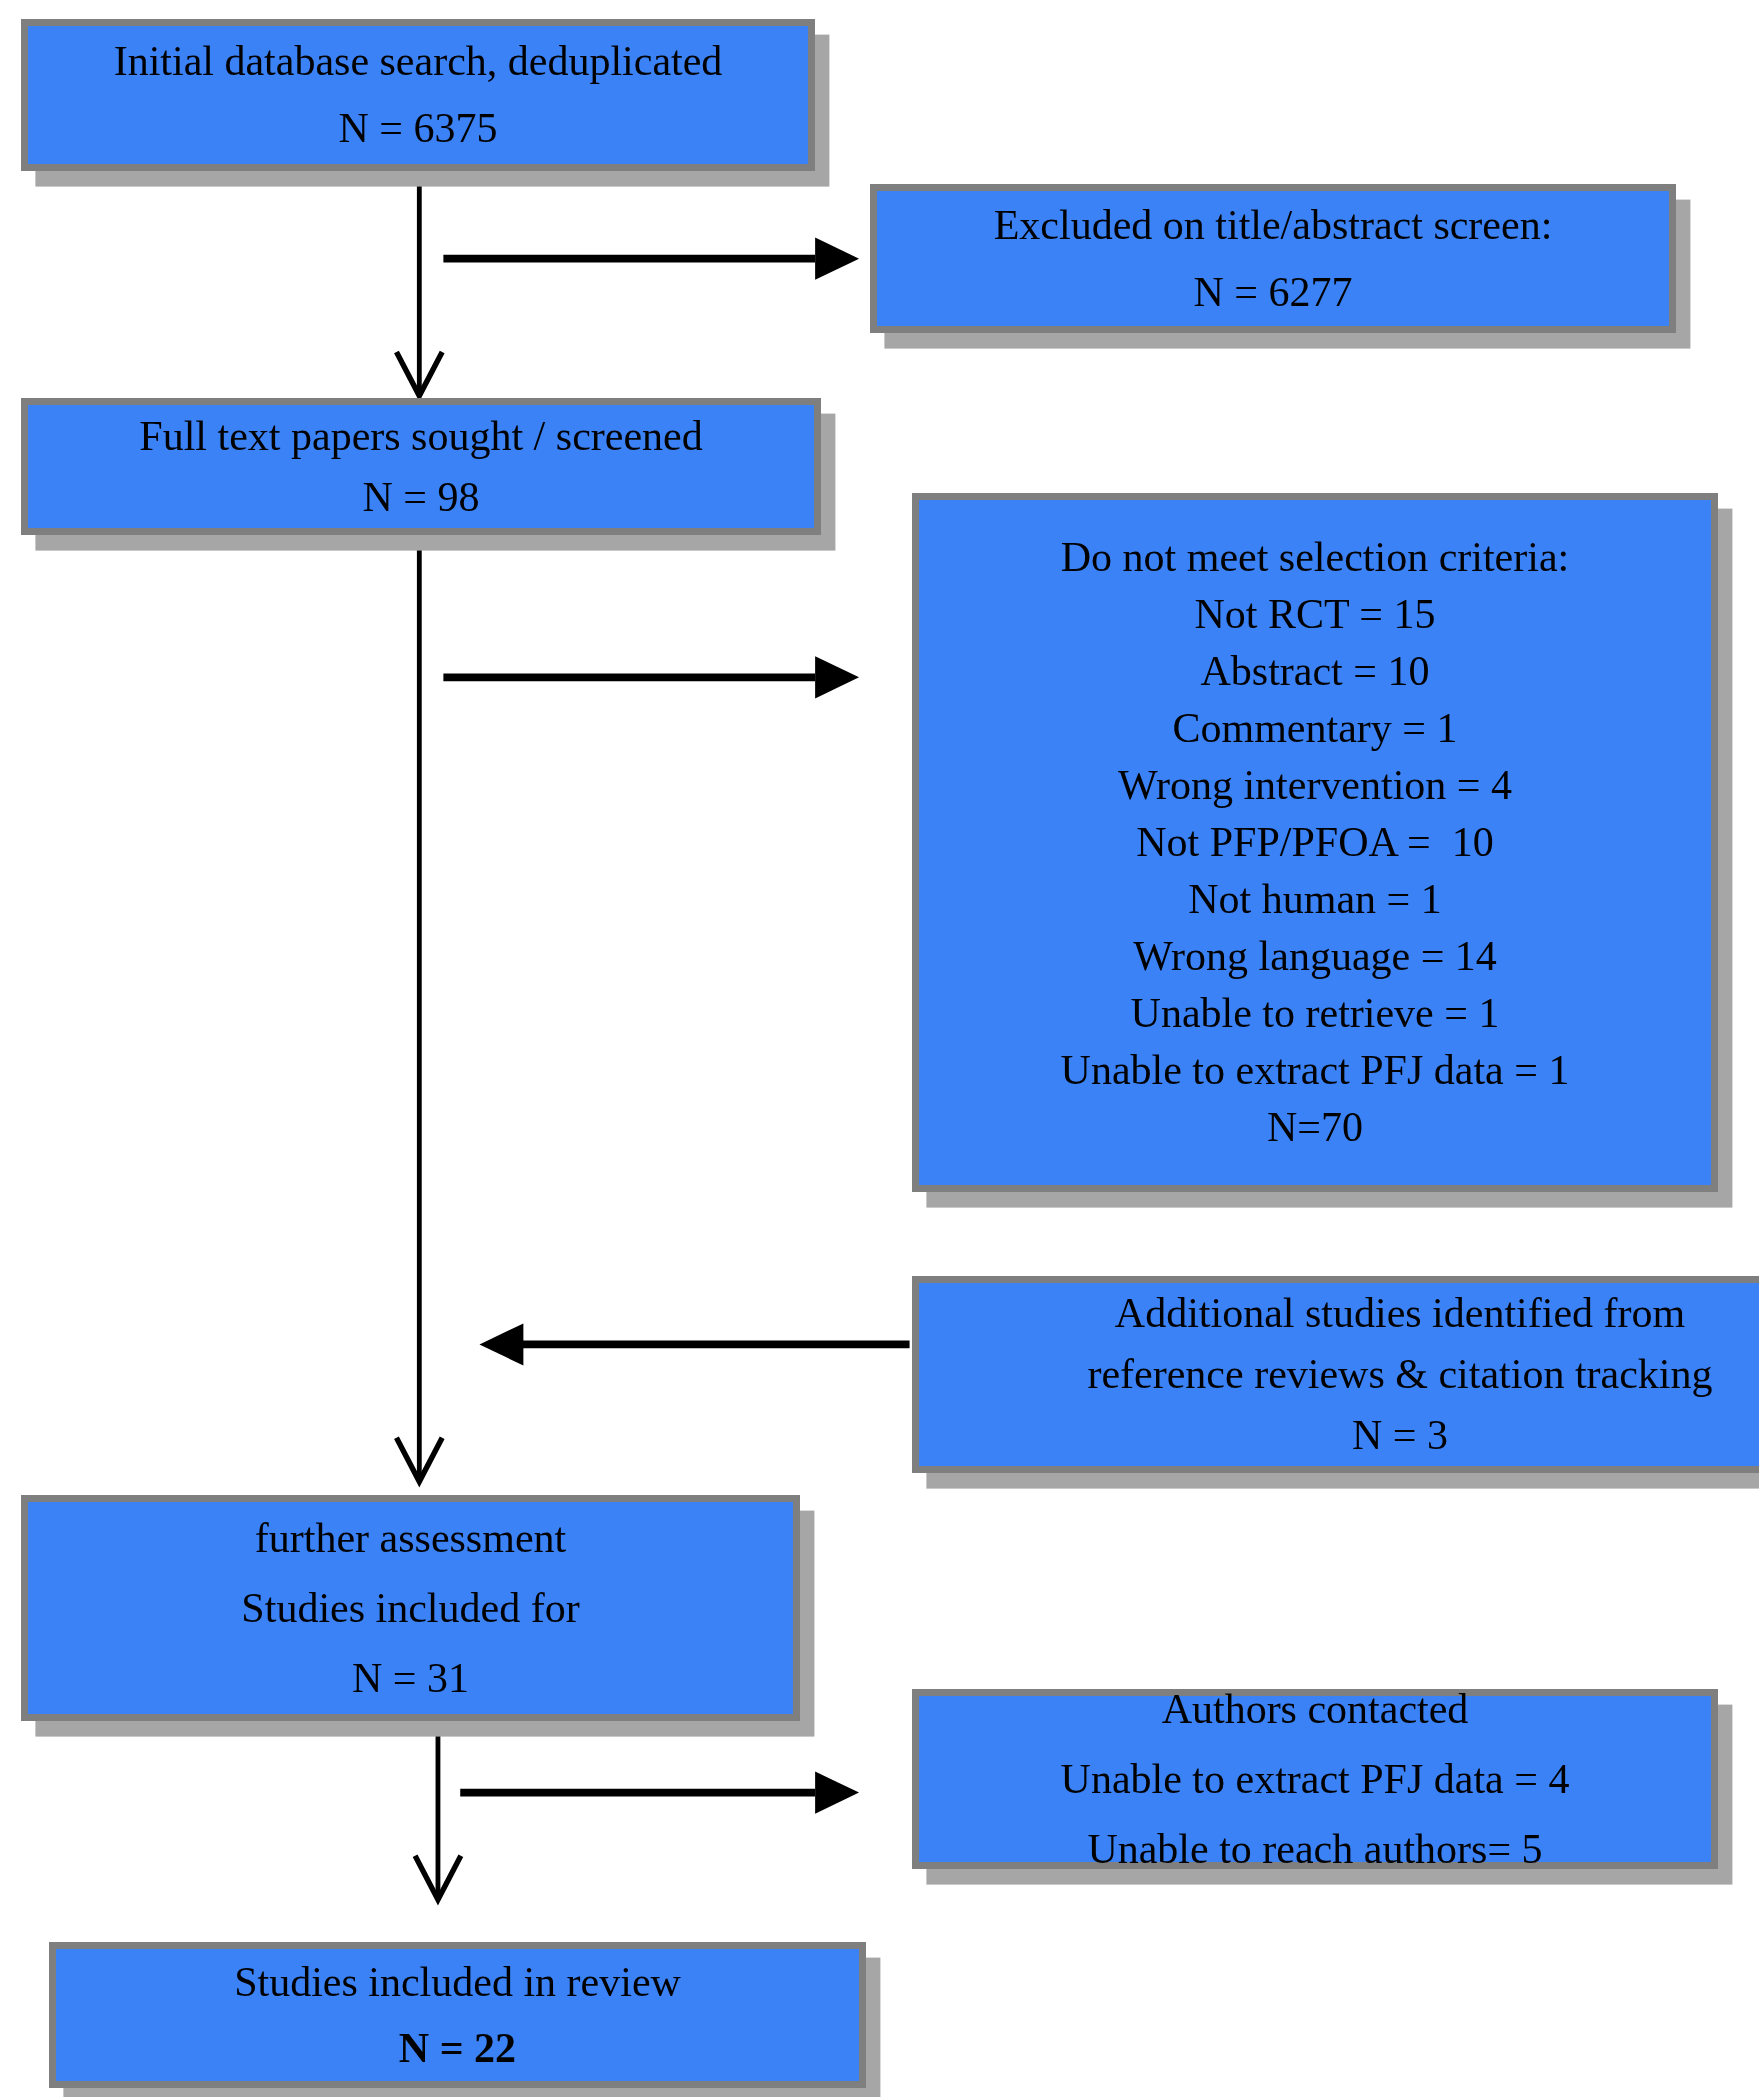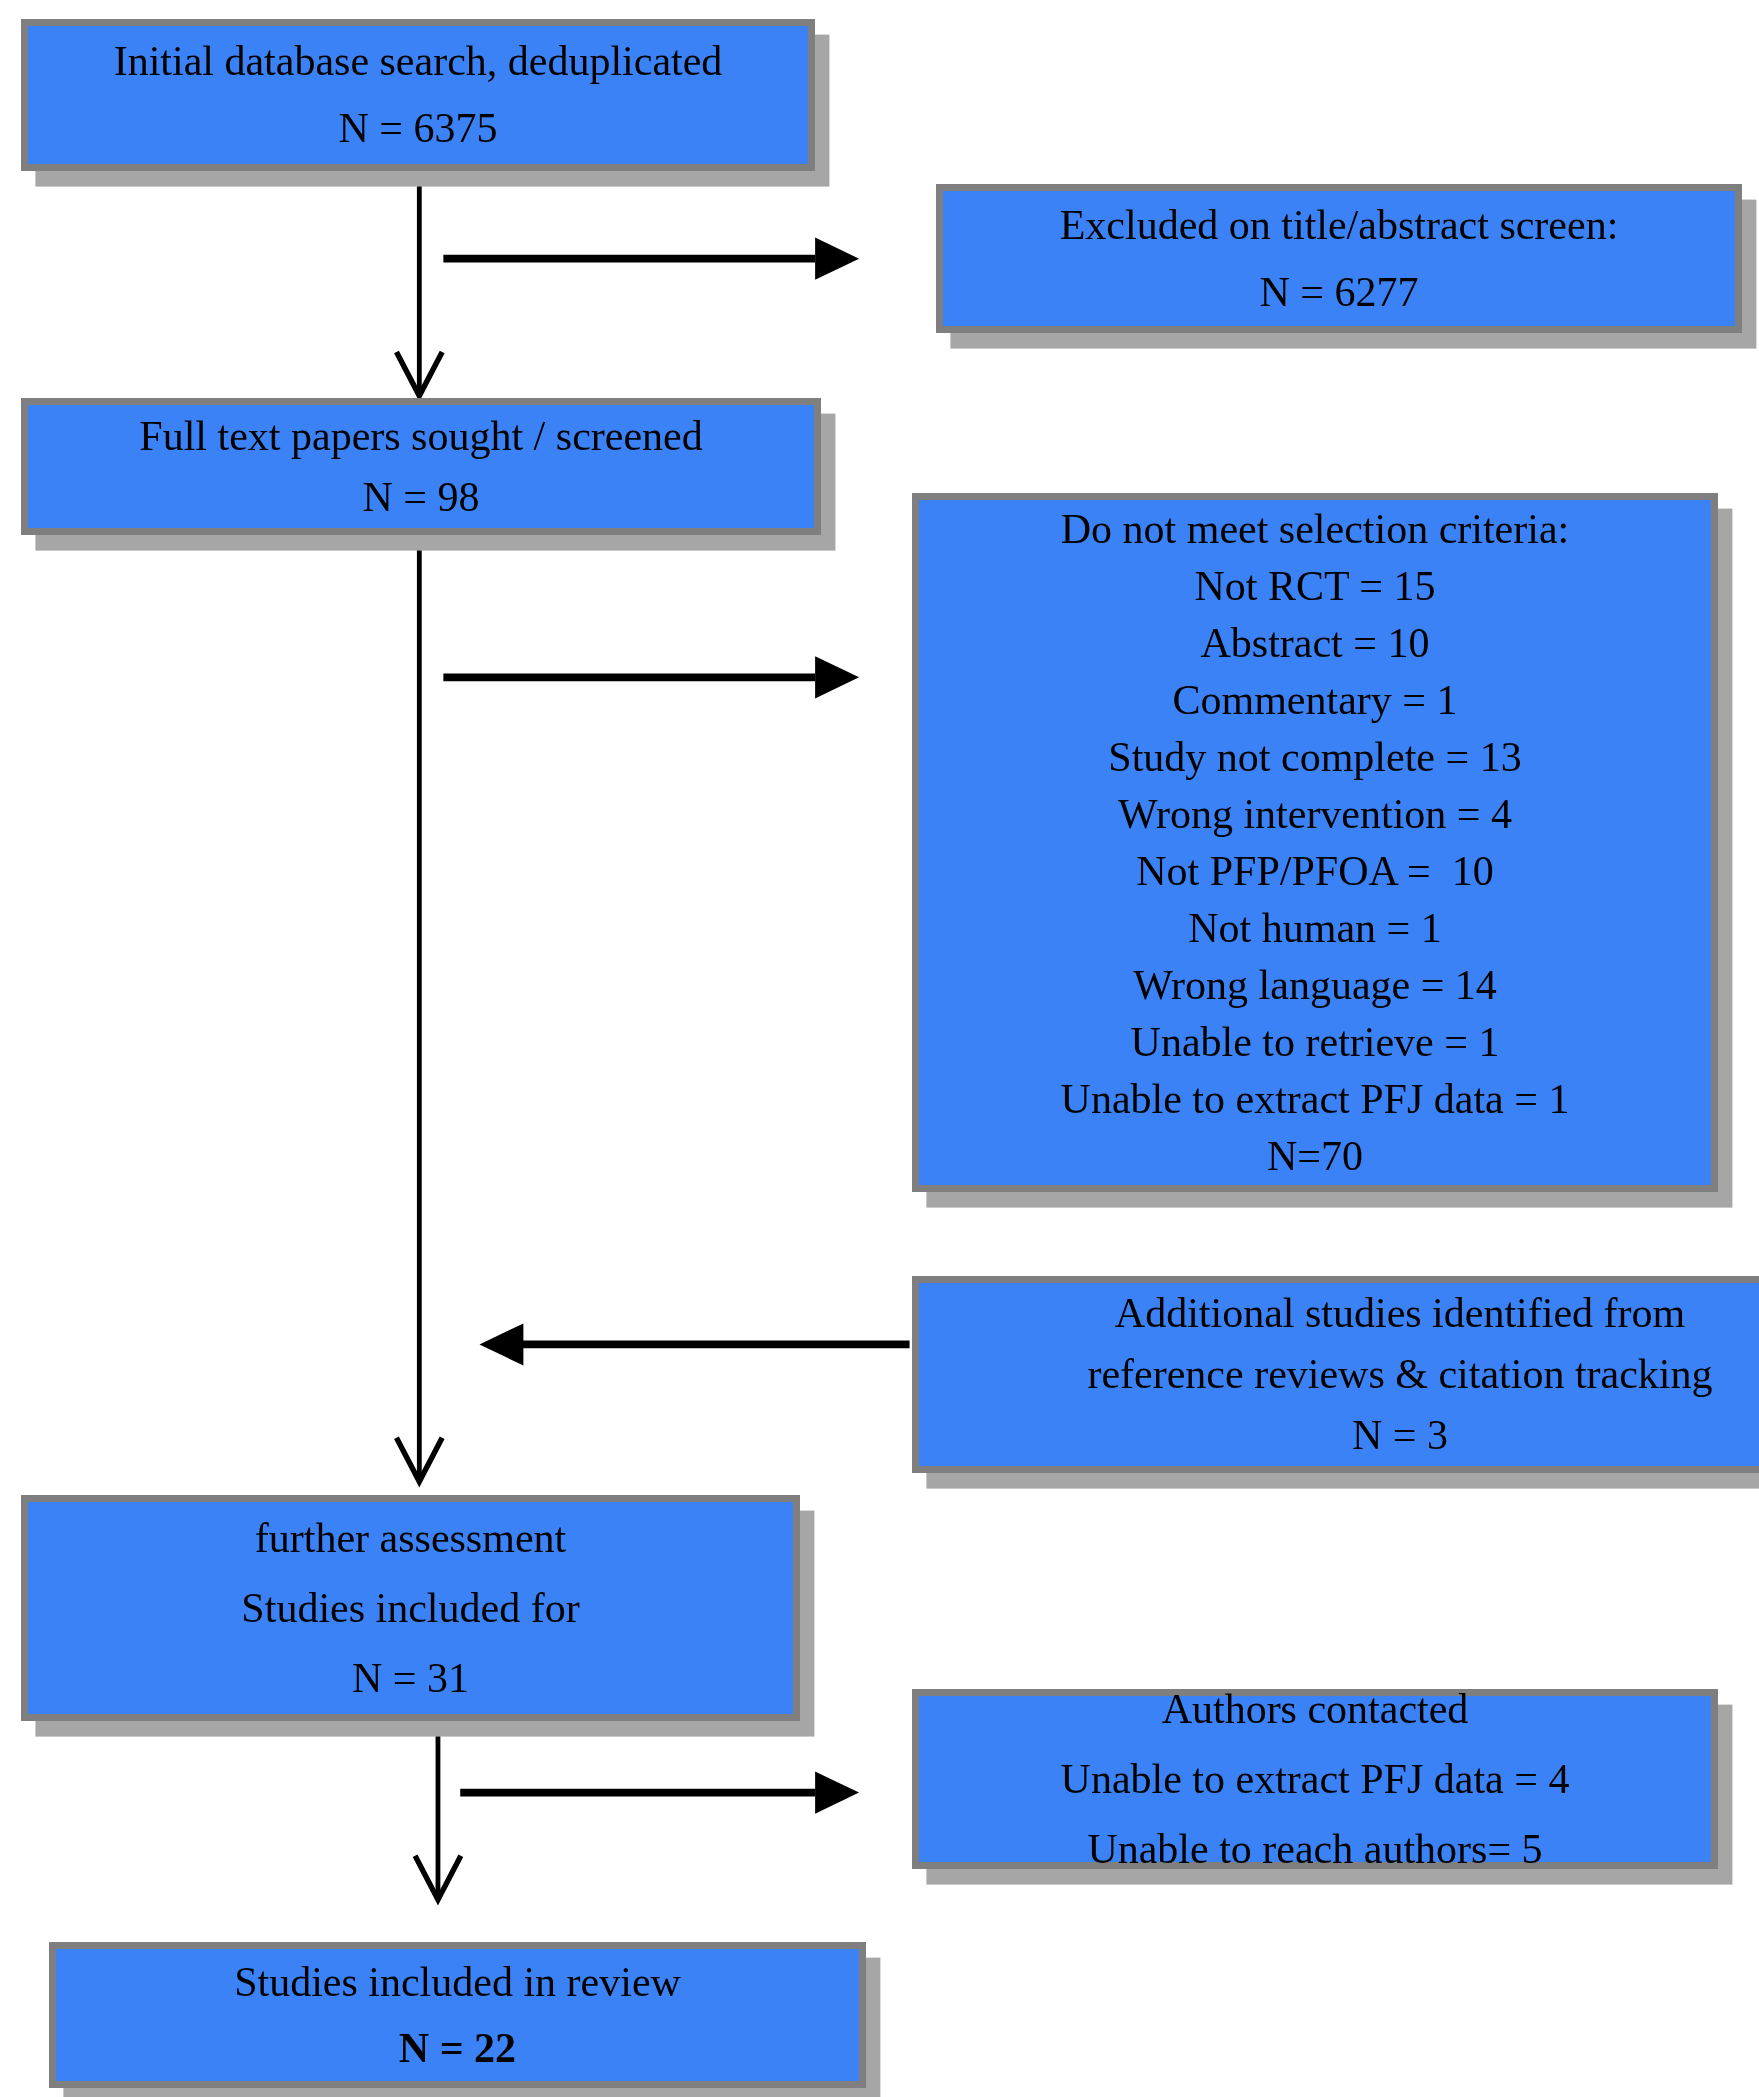--- a/index.html
+++ b/index.html
@@ -26,21 +26,21 @@
     font-size:42px;
   }
   .line{white-space:pre;}
   .bold{font-weight:bold;}
   
   .b1{left:21px;  top:18.7px;   width:794px; height:152px; line-height:67px;}
   .b3{left:21px;  top:398px;  width:800px; height:137px; line-height:61px;}
   .b6{left:21px;  top:1495px; width:779px; height:226px; line-height:70px;}
   .b8{left:49px;  top:1915px; width:817px; height:146px; line-height:66px;margin-top:27px;}
   
-  .b2{left:936px; top:184px;  width:806px; height:149px; line-height:67px;}
+  .b2{left:870px; top:184px;  width:806px; height:149px; line-height:67px;}
   .b4{left:912px; top:493px;  width:806px; height:699px; line-height:57px;}
   .b5{left:912px; top:1276px; width:976px; height:197px; line-height:61px;}
   .b7{left:912px; top:1689px; width:806px; height:180px; line-height:70px;}
   #arrow-layer{position:absolute;left:0;top:0;pointer-events:none;}
 </style>
 </head>
 <body>
 
 <div id="stage">
 
@@ -95,21 +95,20 @@
   <div class="box b3">
     <div class="line">Full text papers sought / screened</div>
     <div class="line">N = 98</div>
   </div>
 
   <div class="box b4">
     <div class="line">Do not meet selection criteria:</div>
     <div class="line">Not RCT = 15</div>
     <div class="line">Abstract = 10</div>
     <div class="line">Commentary = 1</div>
-    <div class="line">Study not complete = 13</div>
     <div class="line">Wrong intervention = 4</div>
     <div class="line">Not PFP/PFOA =  10</div>
     <div class="line">Not human = 1</div>
     <div class="line">Wrong language = 14</div>
     <div class="line">Unable to retrieve = 1</div>
     <div class="line">Unable to extract PFJ data = 1</div>
     <div class="line">N=70</div>
   </div>
 
   <div class="box b5">

